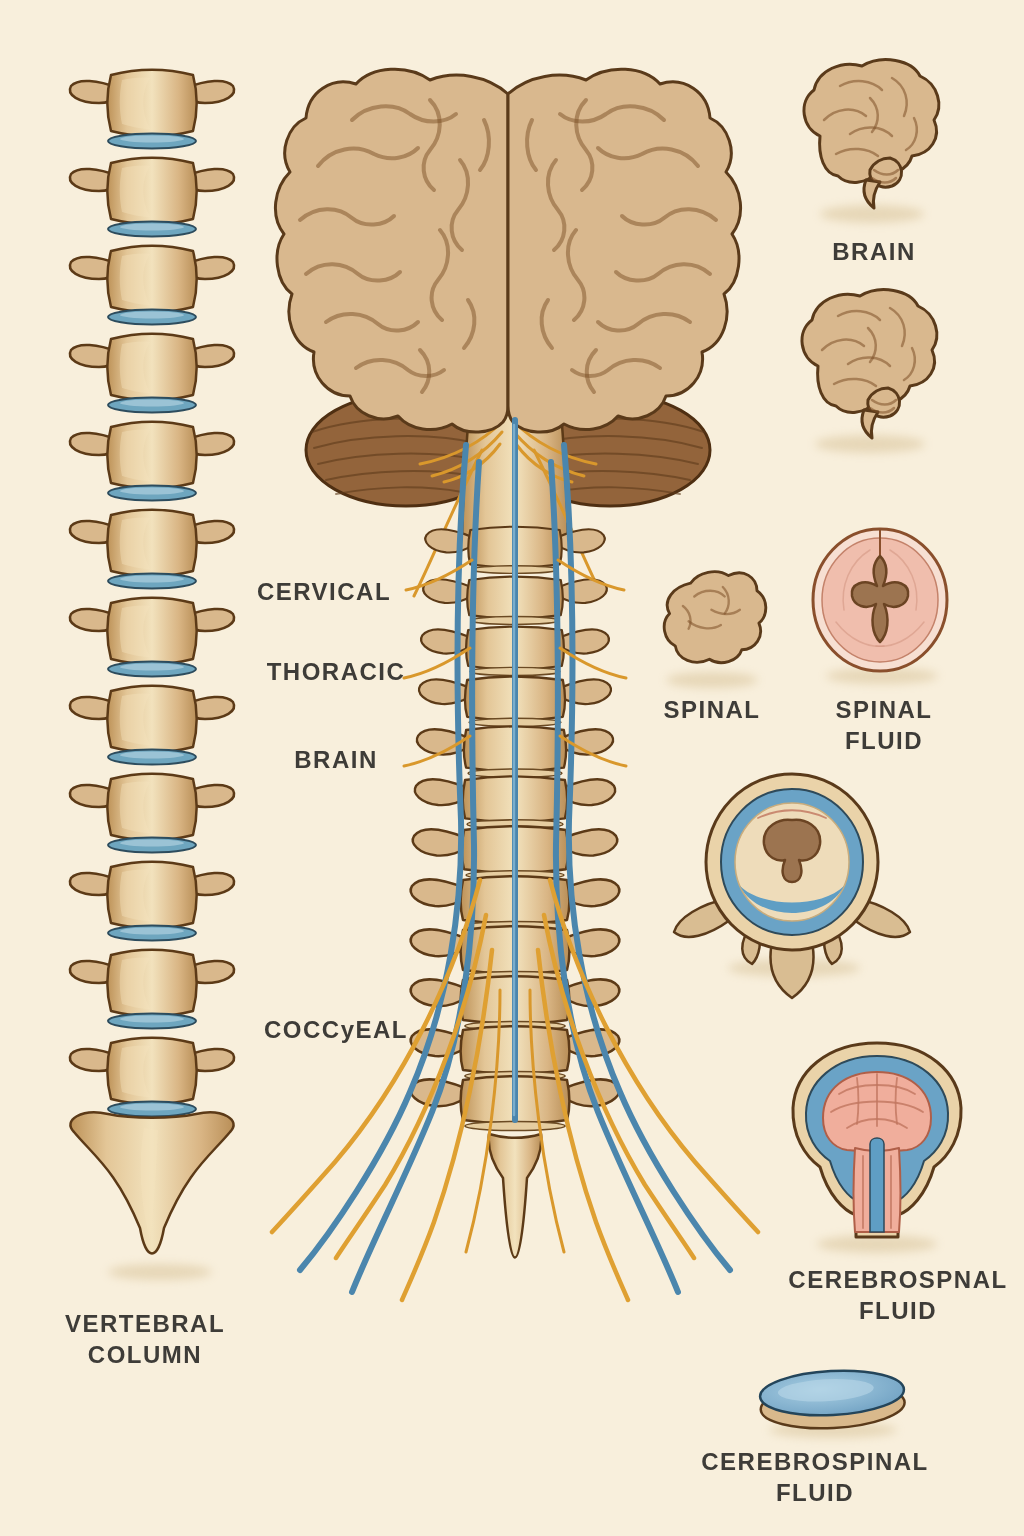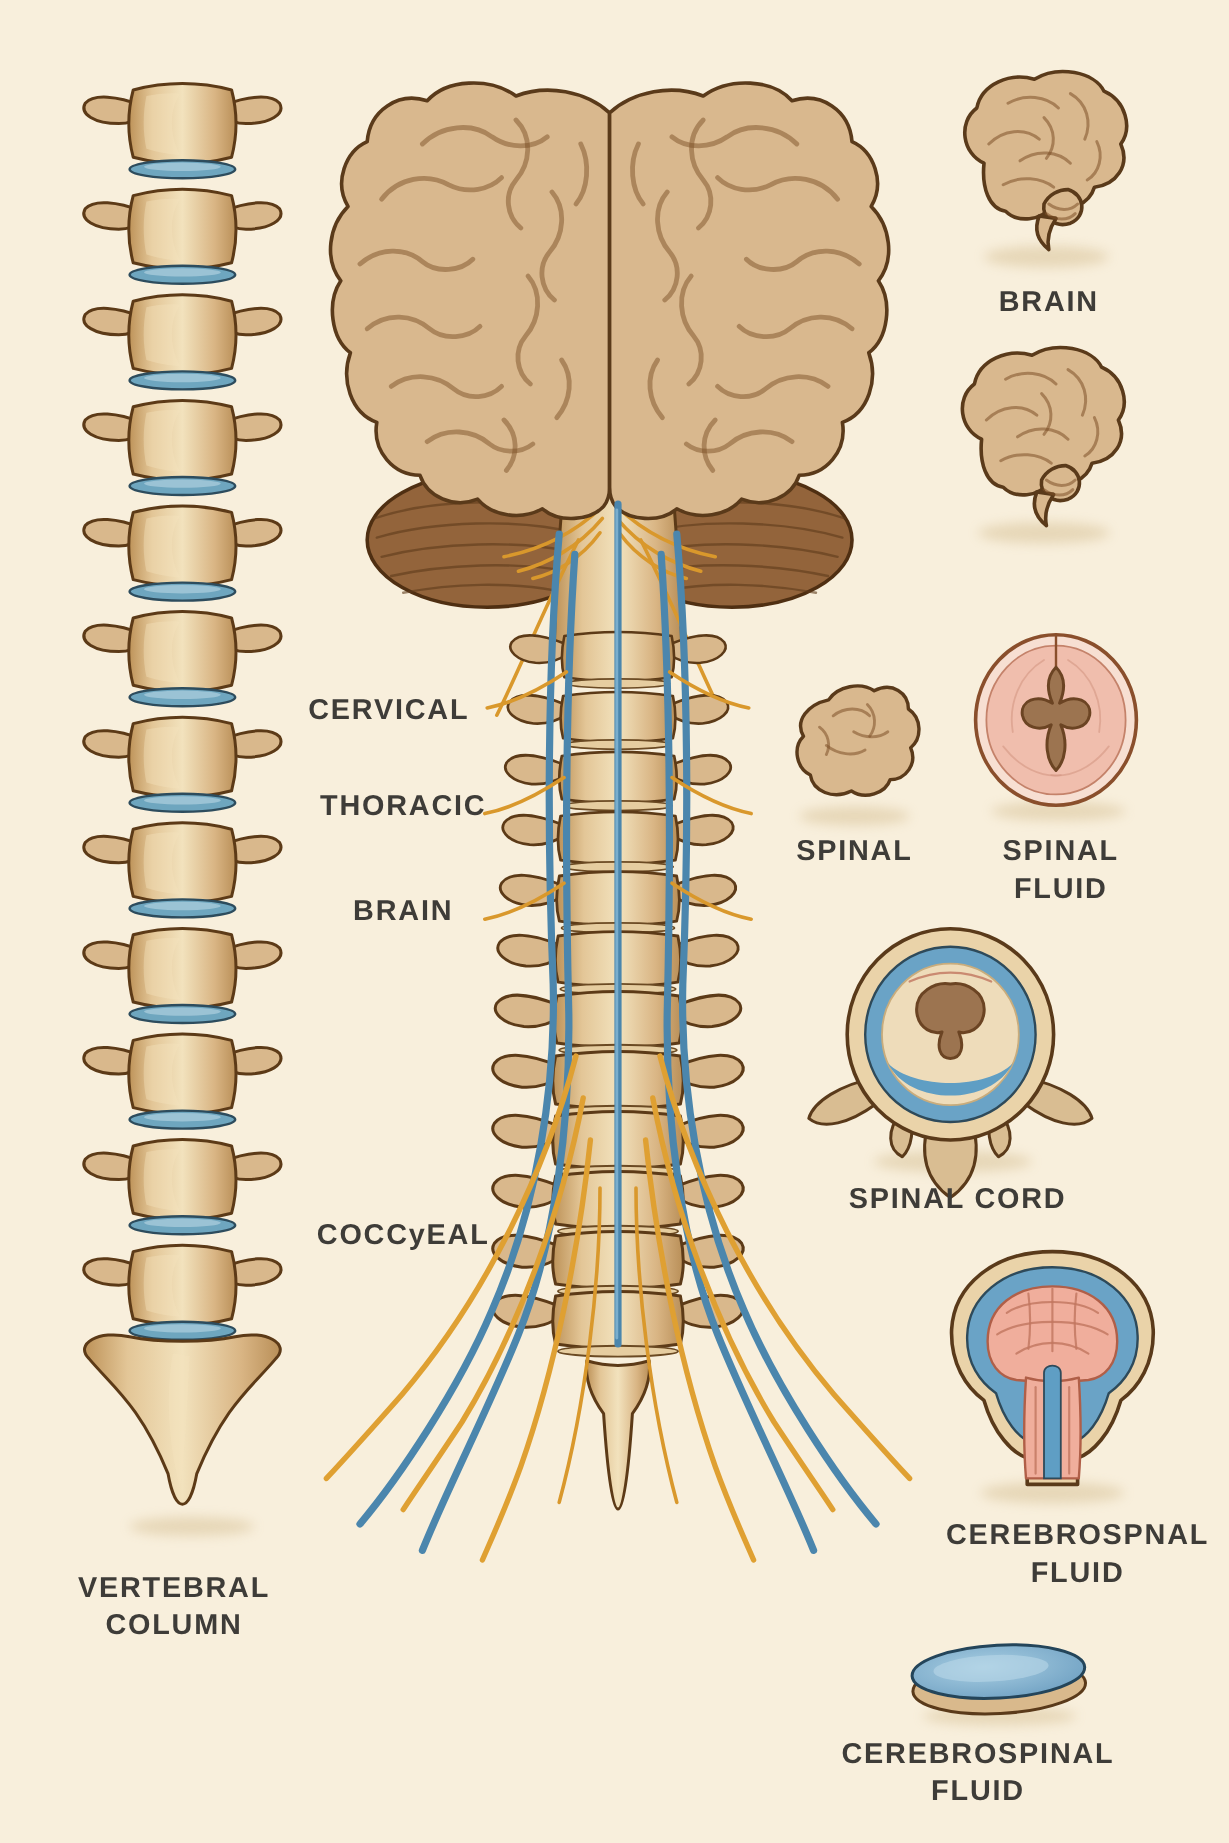--- a/index.html
+++ b/index.html
@@ -298,21 +298,20 @@
 <div class="lbl" style="left:216px;top:656px;width:240px">THORACIC</div>
 <div class="lbl" style="left:216px;top:744px;width:240px">BRAIN</div>
 <div class="lbl" style="left:216px;top:1014px;width:240px">COCCyEAL</div>
 
 <div class="lbl" style="left:754px;top:236px;width:240px">BRAIN</div>
 <div class="lbl" style="left:592px;top:694px;width:240px">SPINAL</div>
 <div class="lbl" style="left:764px;top:694px;width:240px">
   <span>SPINAL</span><br>
   <span>FLUID</span>
 </div>
-<div class="lbl" style="left:678px;top:984px;width:240px">SPINAL CORD</div>
 <div class="lbl" style="left:758px;top:1264px;width:280px">
   <span>CEREBROSPNAL</span><br>
   <span>FLUID</span>
 </div>
 <div class="lbl" style="left:675px;top:1446px;width:280px">
   <span>CEREBROSPINAL</span><br>
   <span>FLUID</span>
 </div>
 
 <div class="lbl" style="left:25px;top:1308px;width:240px">

